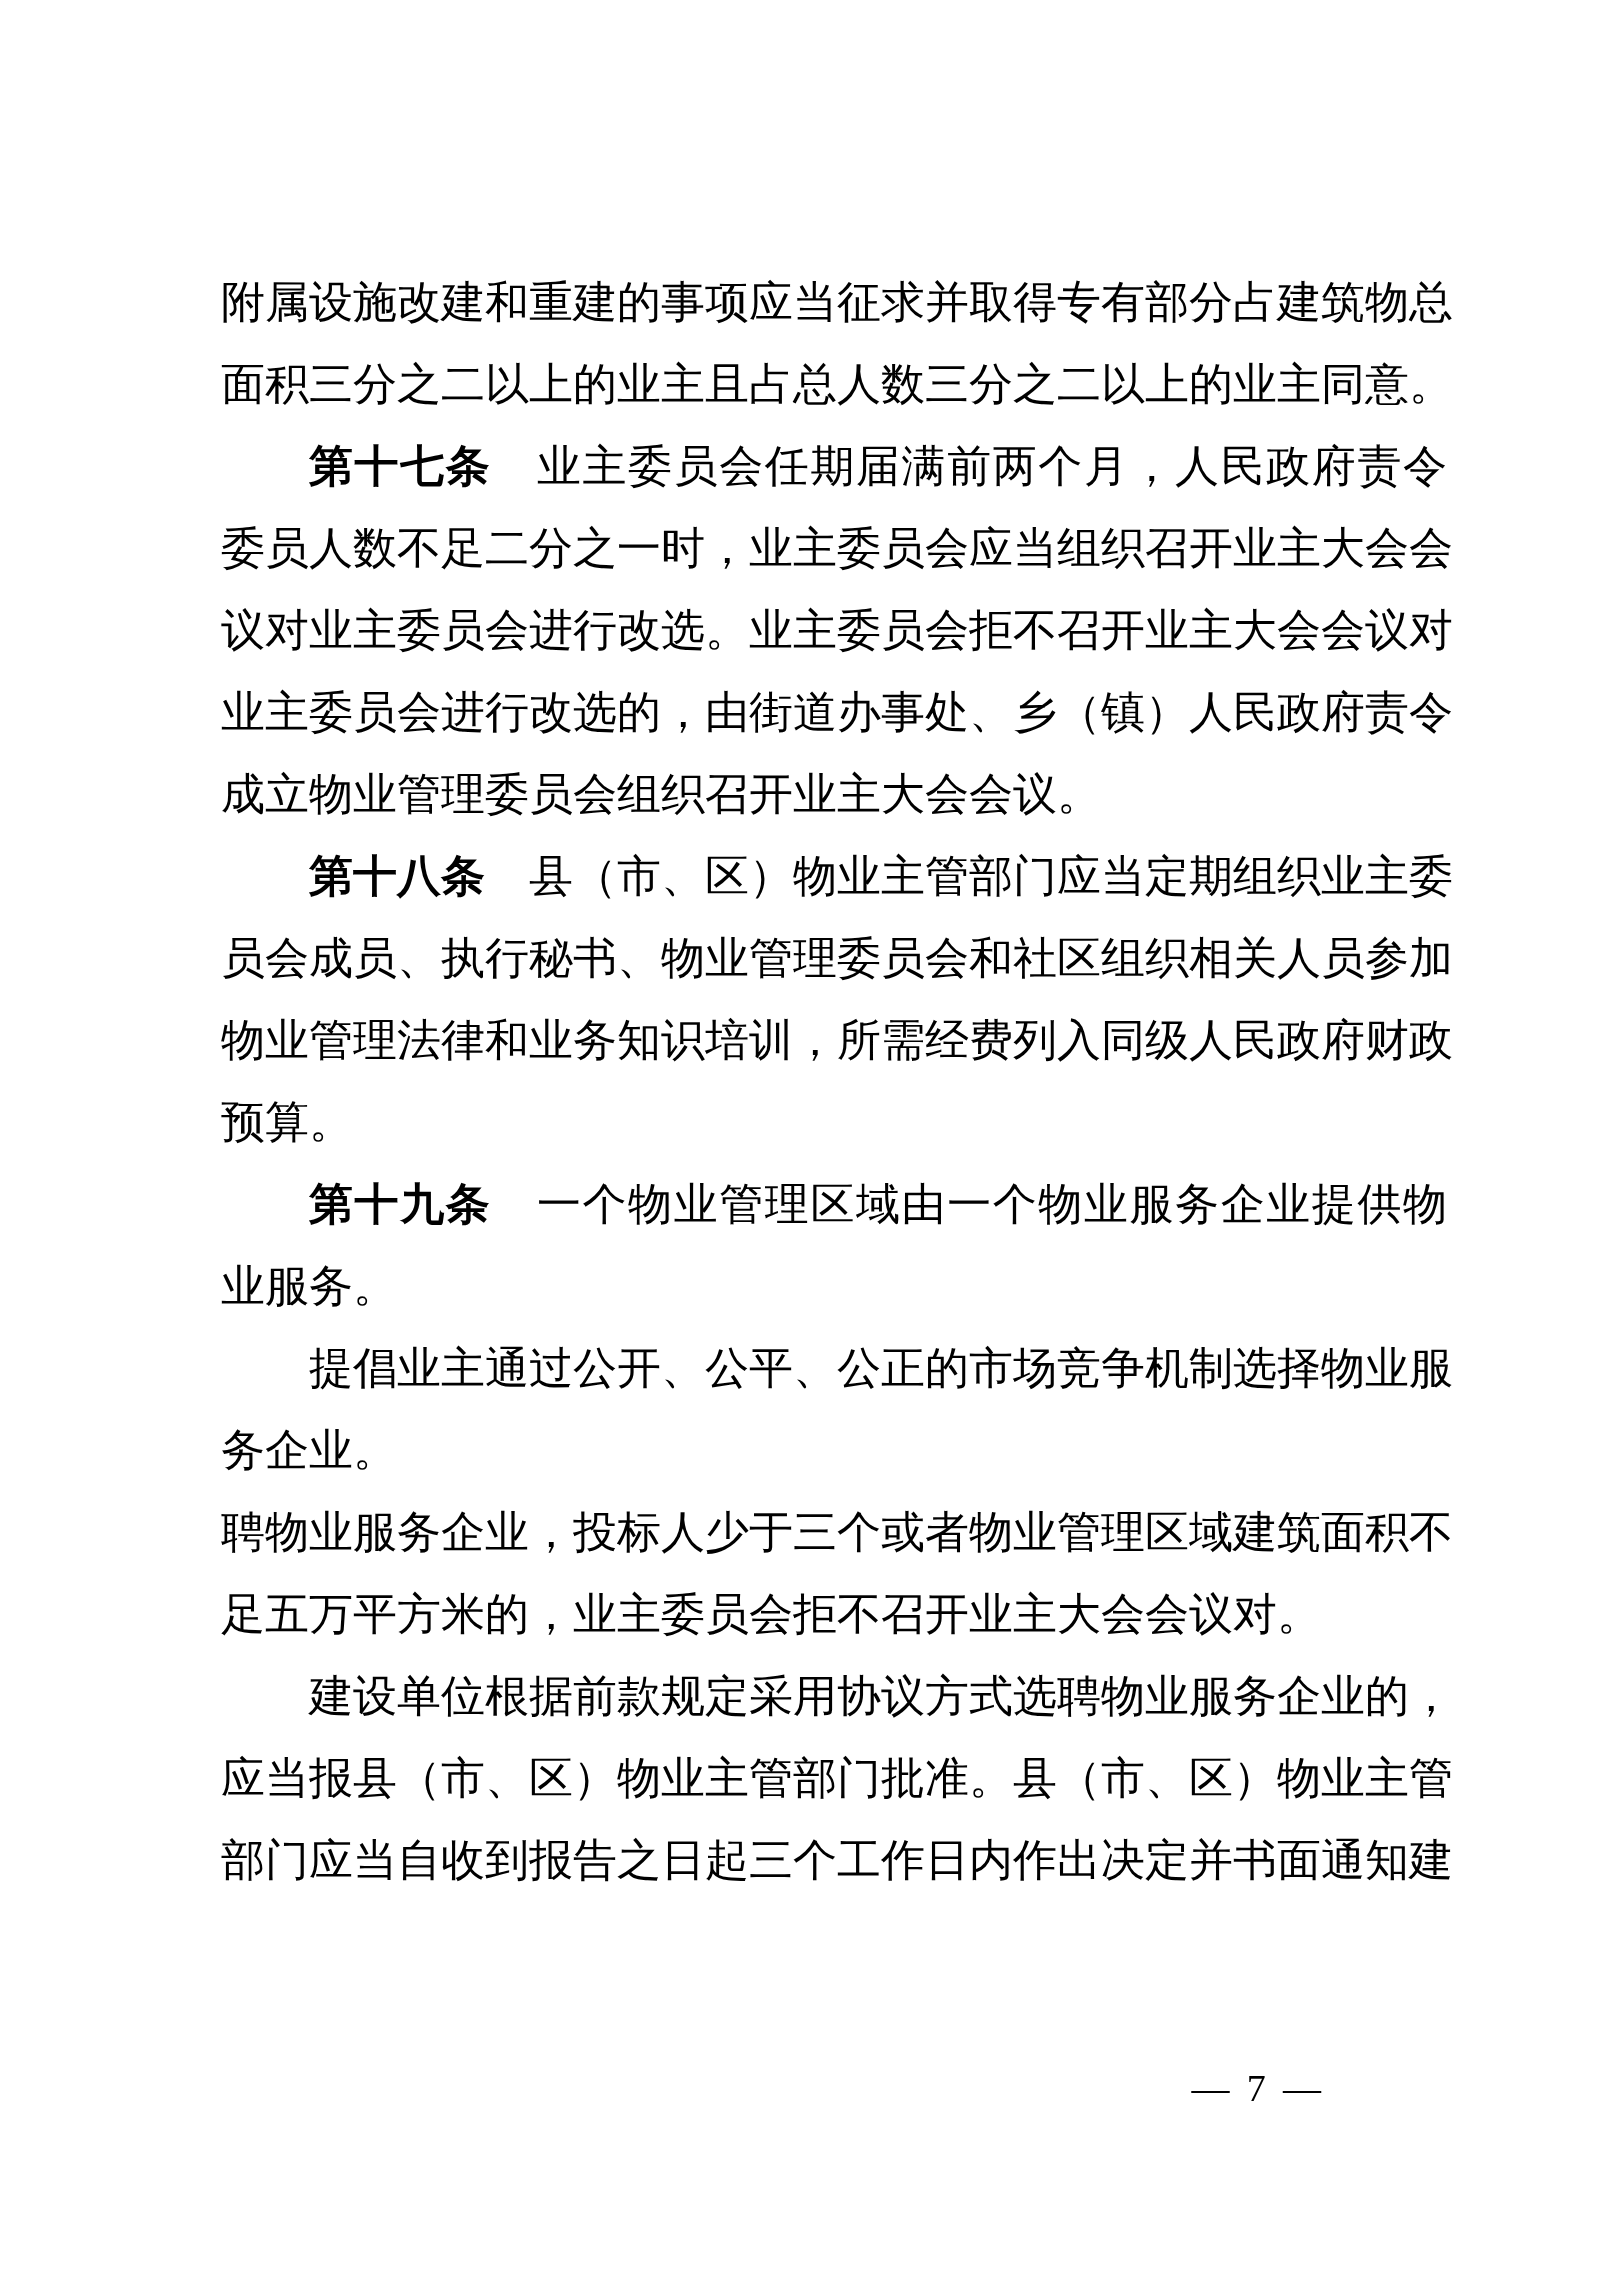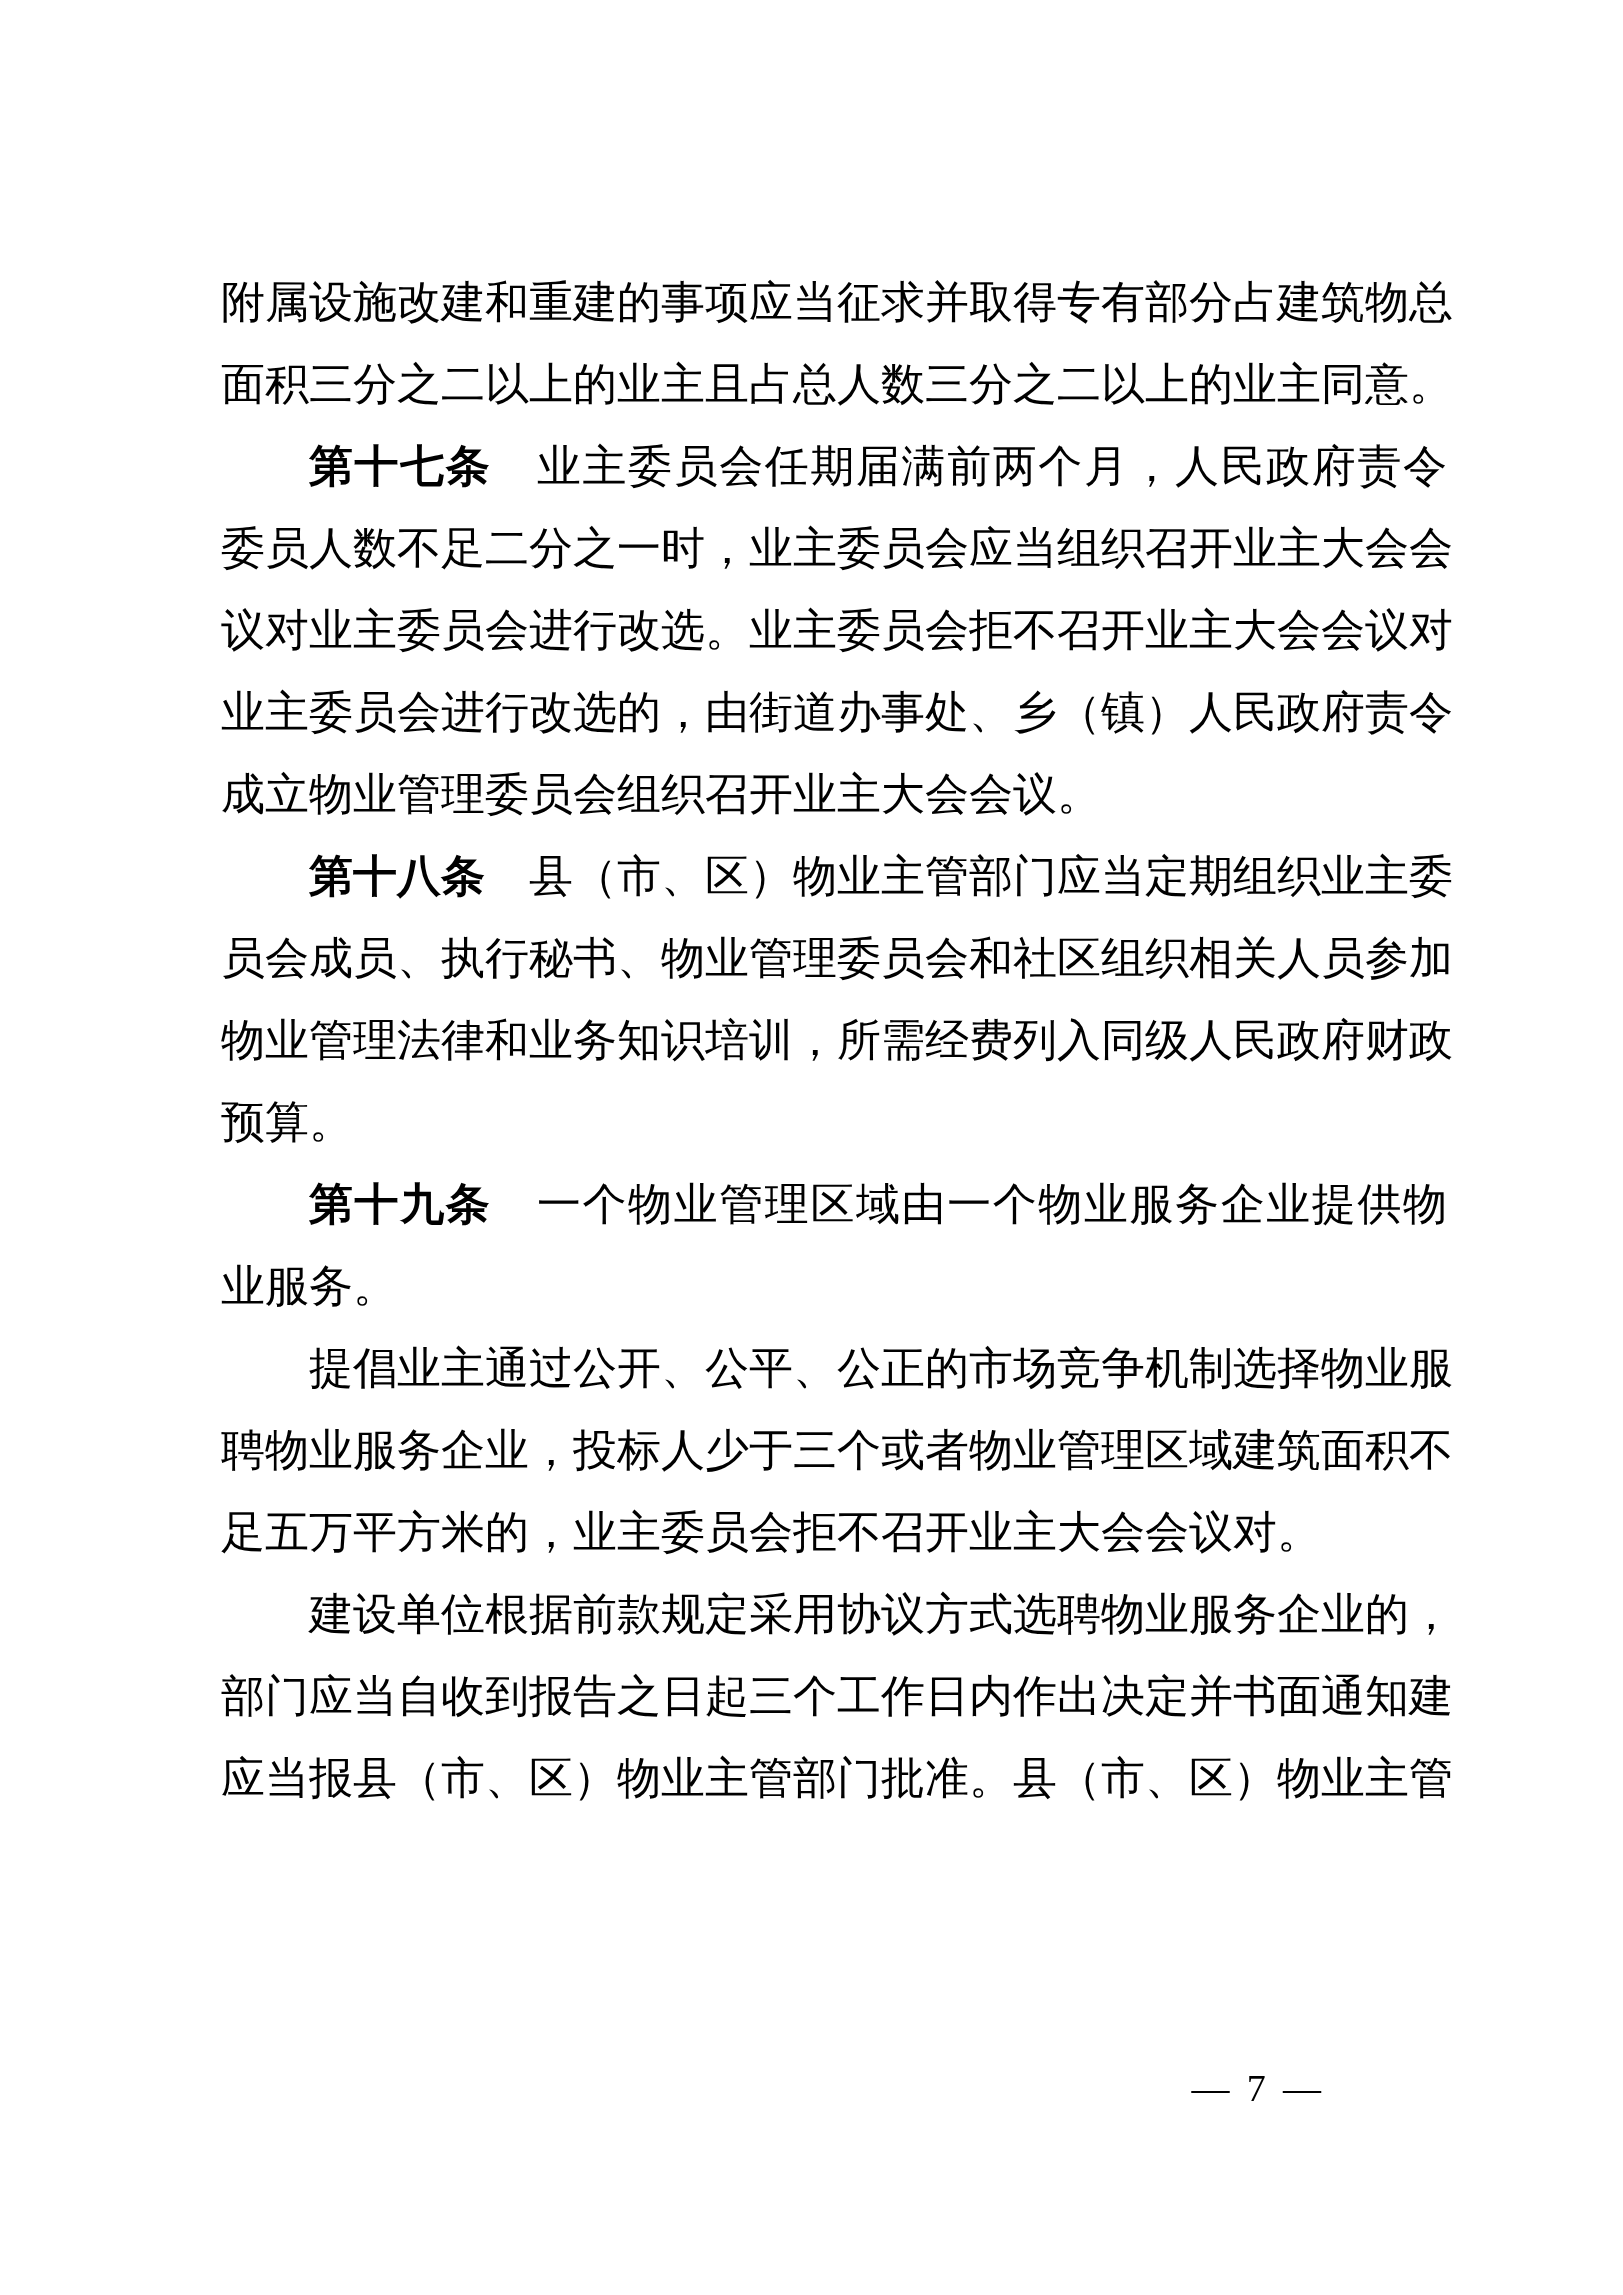--- a/index.html
+++ b/index.html
@@ -64,21 +64,22 @@
       <div class="line"><span class="seg">议对业主委员会进行改选。业主委员会拒不召开业主大会会议对</span></div>
       <div class="line"><span class="seg">业主委员会进行改选的，由街道办事处、乡（镇）人民政府责令</span></div>
       <div class="line end"><span class="seg">成立物业管理委员会组织召开业主大会会议。</span></div>
       <div class="line indent"><span class="seg-bold">第十八条</span><span class="seg">　县（市、区）物业主管部门应当定期组织业主委</span></div>
       <div class="line"><span class="seg">员会成员、执行秘书、物业管理委员会和社区组织相关人员参加</span></div>
       <div class="line"><span class="seg">物业管理法律和业务知识培训，所需经费列入同级人民政府财政</span></div>
       <div class="line end"><span class="seg">预算。</span></div>
       <div class="line indent"><span class="seg-bold">第十九条</span><span class="seg">　一个物业管理区域由一个物业服务企业提供物</span></div>
       <div class="line end"><span class="seg">业服务。</span></div>
       <div class="line indent"><span class="seg">提倡业主通过公开、公平、公正的市场竞争机制选择物业服</span></div>
+      <div class="line end"><span class="seg">务企业。</span></div>
       <div class="line"><span class="seg">聘物业服务企业，投标人少于三个或者物业管理区域建筑面积不</span></div>
       <div class="line end"><span class="seg">足五万平方米的，业主委员会拒不召开业主大会会议对。</span></div>
       <div class="line indent"><span class="seg">建设单位根据前款规定采用协议方式选聘物业服务企业的，</span></div>
+      <div class="line"><span class="seg">应当报县（市、区）物业主管部门批准。县（市、区）物业主管</span></div>
       <div class="line"><span class="seg">部门应当自收到报告之日起三个工作日内作出决定并书面通知建</span></div>
-      <div class="line"><span class="seg">应当报县（市、区）物业主管部门批准。县（市、区）物业主管</span></div>
     </div>
   <div class="page-number">— 7 —</div>
 </div>
 
 
 </body></html>

